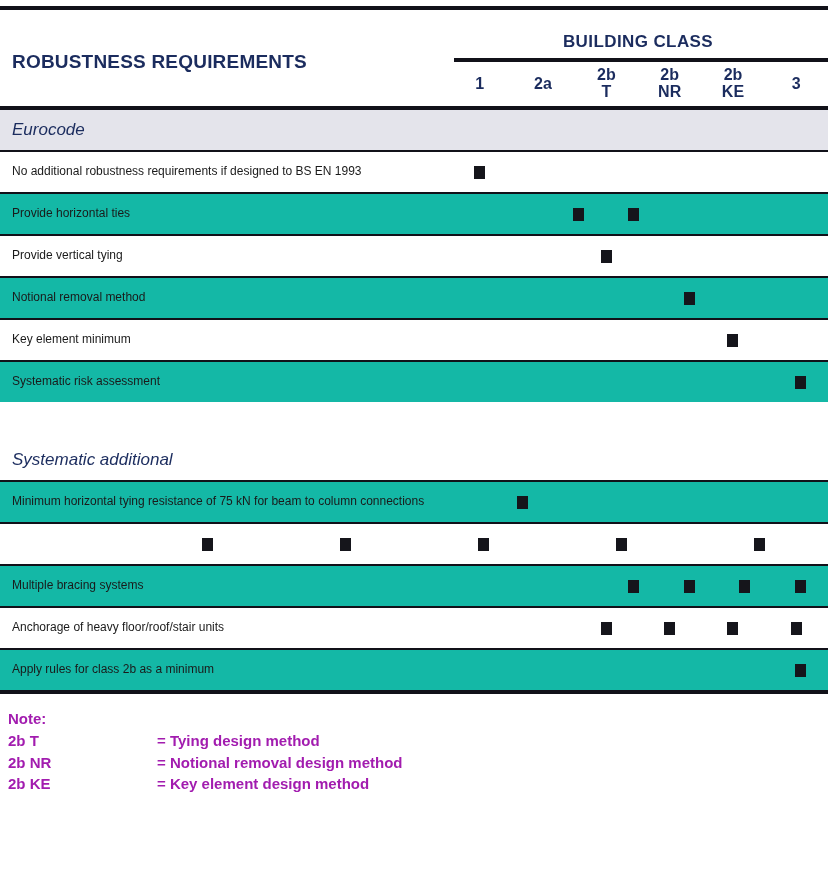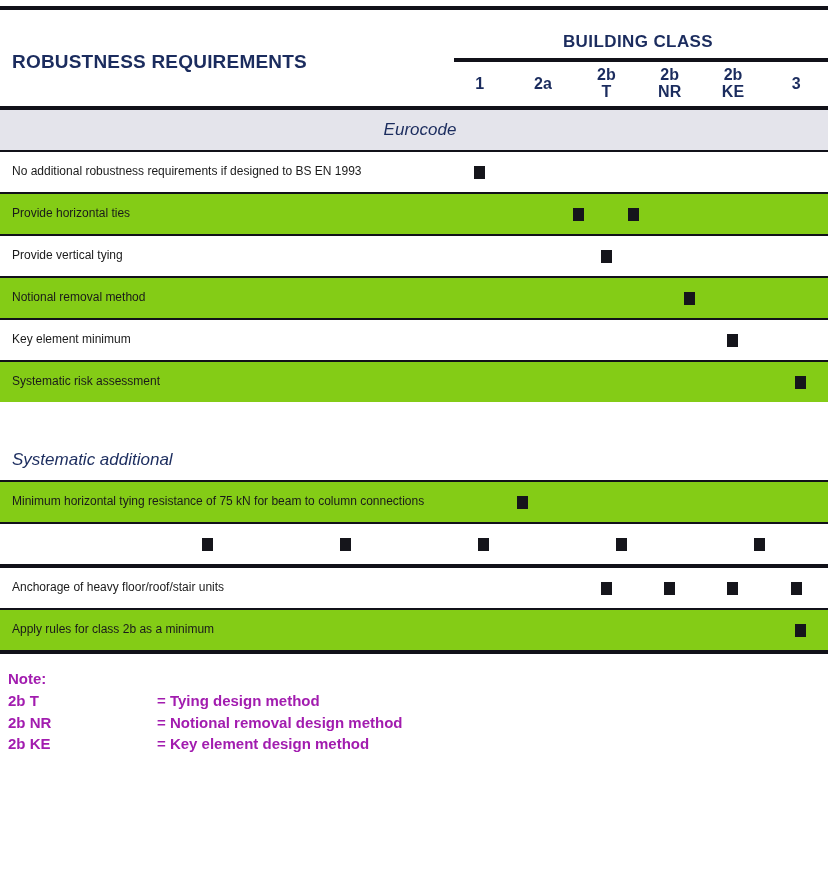--- a/index.html
+++ b/index.html
@@ -100,34 +100,34 @@
   }
 
   
   .section-head {
     display: flex;
     align-items: center;
     height: 40px;
     box-sizing: border-box;
     padding-left: 12px;
   }
-  .section-head.shaded { background: #e4e4eb; justify-content: center; }
+  .section-head.shaded { background: #e4e4eb; }
   .section-head-label {
     font-size: 17px;
     font-style: italic;
     color: #1b2c5e;
   }
 
   .row {
     display: flex;
     align-items: stretch;
     min-height: 40px;
     box-sizing: border-box;
   }
-  .row.shaded { background: #84cc16; gap: 47px; }
+  .row.shaded { background: #14b8a6; gap: 47px; }
   .row-label-cell {
     width: 448px;
     box-sizing: border-box;
     padding: 9px 10px 9px 12px;
     display: flex;
     align-items: center;
   }
   .row-label {
     font-size: 12px;
     line-height: 1.32;
@@ -409,20 +409,45 @@
           </div>
           <div class="mark-cell">
             <span class="mark"></span>
           </div>
           <div class="mark-cell">
             <span class="mark"></span>
           </div>
         </div>
       </div>
       <div class="rule-thin"></div>
+      <div class="row shaded">
+        <div class="row-label-cell">
+          <div class="row-label">Multiple bracing systems</div>
+        </div>
+        <div class="row-marks">
+          <div class="mark-cell">
+            <span class="mark off"></span>
+          </div>
+          <div class="mark-cell">
+            <span class="mark off"></span>
+          </div>
+          <div class="mark-cell">
+            <span class="mark"></span>
+          </div>
+          <div class="mark-cell">
+            <span class="mark"></span>
+          </div>
+          <div class="mark-cell">
+            <span class="mark"></span>
+          </div>
+          <div class="mark-cell">
+            <span class="mark"></span>
+          </div>
+        </div>
+      </div>
       <div class="rule-thin"></div>
       <div class="row">
         <div class="row-label-cell">
           <div class="row-label">Anchorage of heavy floor/roof/stair units</div>
         </div>
         <div class="row-marks">
           <div class="mark-cell">
             <span class="mark off"></span>
           </div>
           <div class="mark-cell">

